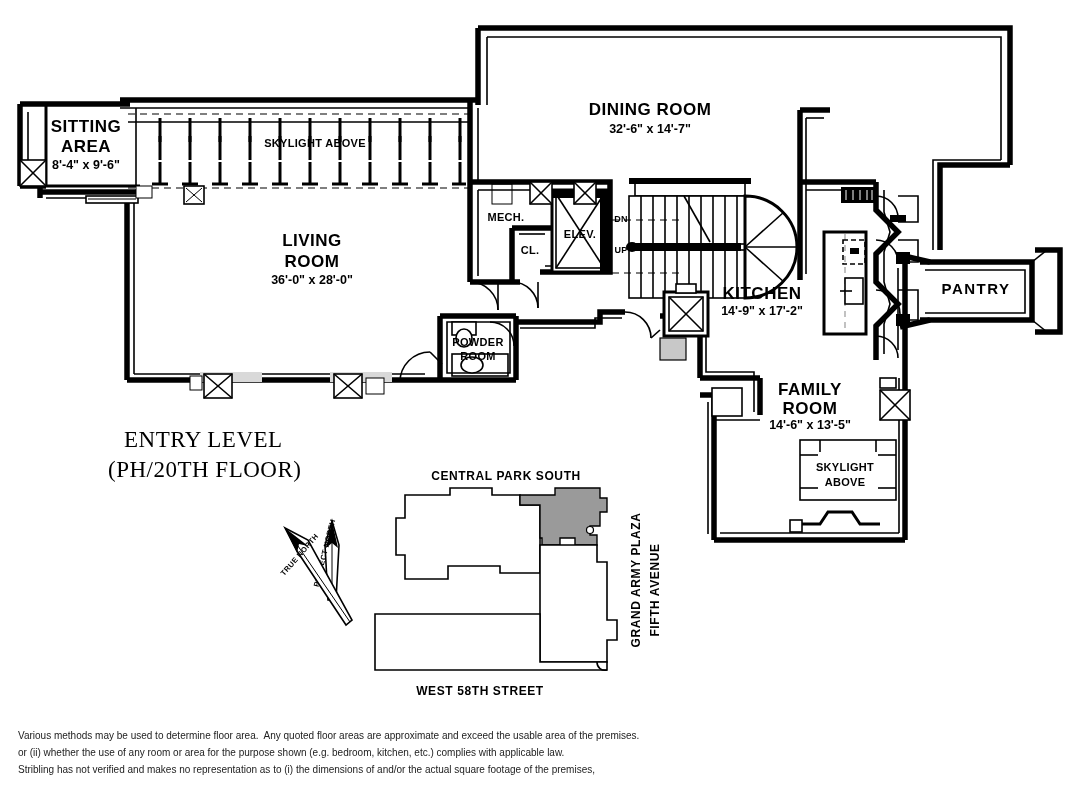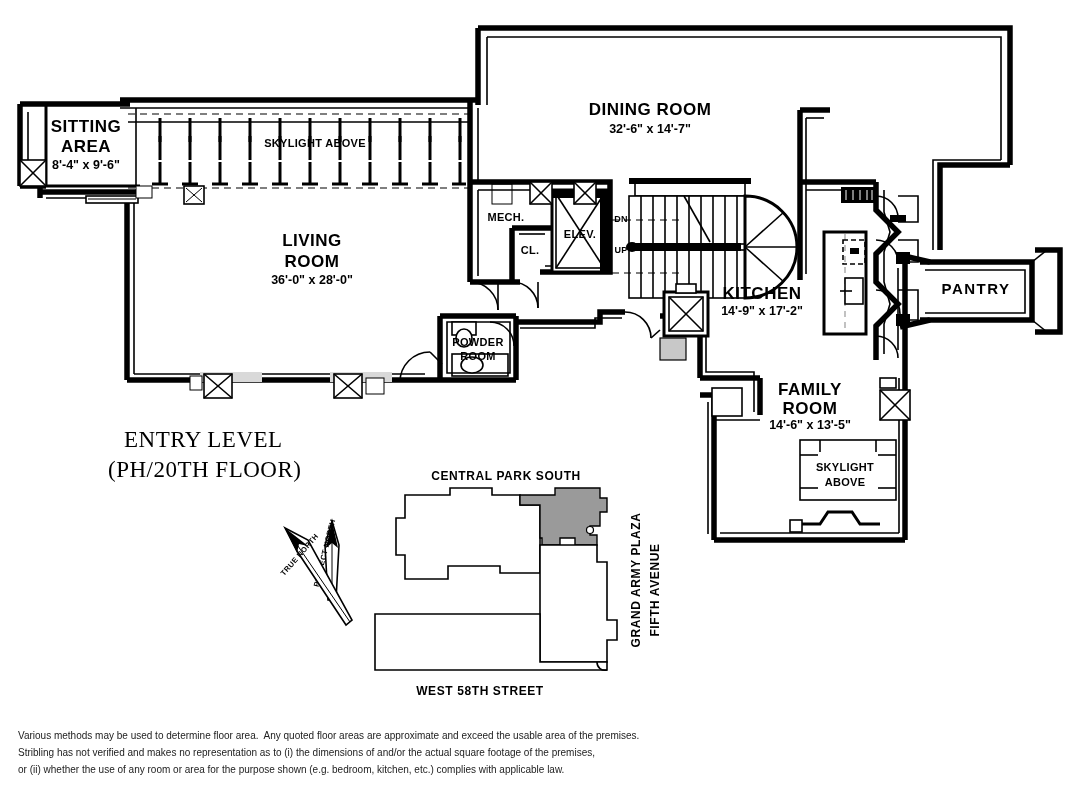--- a/index.html
+++ b/index.html
@@ -482,17 +482,17 @@
         <line class="wall-hair" x1="287" y1="530" x2="350" y2="622"></line>
         <path class="fillblack" d="M 285 528 L 308 546 L 299 544 L 297 553 Z"></path>
         <text class="lbl lbl-compass" x="300" y="555" transform="rotate(-49 300 555)">TRUE NORTH</text>
       </g>
     </g>
 
   </svg>
 
   <div id="disclaimer">
     <p>Various methods may be used to determine floor area.  Any quoted floor areas are approximate and exceed the usable area of the premises.</p>
+    <p>or (ii) whether the use of any room or area for the purpose shown (e.g. bedroom, kitchen, etc.) complies with applicable law.</p>
     <p>Stribling has not verified and makes no representation as to (i) the dimensions of and/or the actual square footage of the premises,</p>
-    <p>or (ii) whether the use of any room or area for the purpose shown (e.g. bedroom, kitchen, etc.) complies with applicable law.</p>
   </div>
 
 </div>
 
 </body></html>

